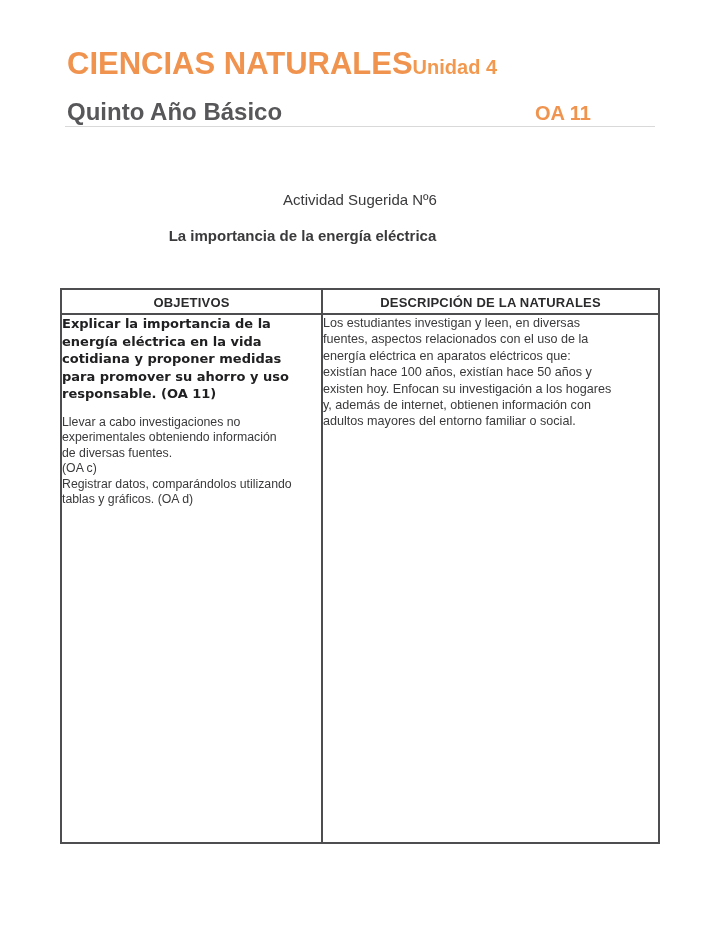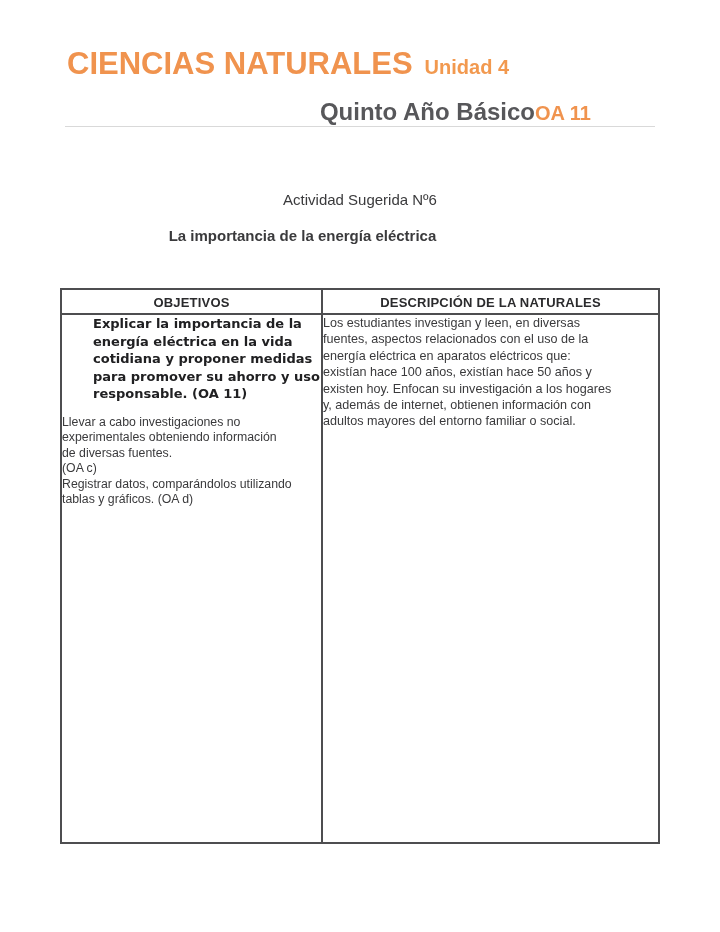--- a/index.html
+++ b/index.html
@@ -16,40 +16,40 @@
     font-family: "Liberation Sans", sans-serif;
   }
   
   .header-line1 {
     position: absolute;
     left: 67px;
     top: 46px;
     white-space: nowrap;
     display: flex;
     align-items: baseline;
-    gap: 12px;
+    gap: 0;
   }
   .doc-title {
     font-size: 31px;
     font-weight: bold;
     letter-spacing: 0px;
     color: #F0934E;
   }
   .unit-label {
     font-size: 20px;
     font-weight: bold;
     color: #F2994F;
   }
   .header-line2 {
     position: absolute;
     left: 67px;
     top: 98px;
     width: 524px;
     display: flex;
-    justify-content: flex-end;
+    justify-content: space-between;
     align-items: baseline;
   }
   .grade-title {
     font-size: 24px;
     font-weight: bold;
     color: #57575A;
   }
   .oa-badge {
     font-size: 20px;
     font-weight: bold;
@@ -116,21 +116,20 @@
   .cell-objetivos {
     padding: 3px 4px 4px 7px;
   }
   .objetivo-main {
     font-family: "DejaVu Sans", sans-serif;
     font-size: 13px;
     line-height: 17.5px;
     font-weight: bold;
     color: #202022;
     white-space: pre-line;
-    padding-left: 31px;
   }
   .objetivo-secondary {
     margin-top: 12px;
     font-size: 12.3px;
     line-height: 15.5px;
     color: #3A3A3C;
     white-space: pre-line;
   }
   .cell-descripcion {
     padding: 14px 4px 4px 10px;

